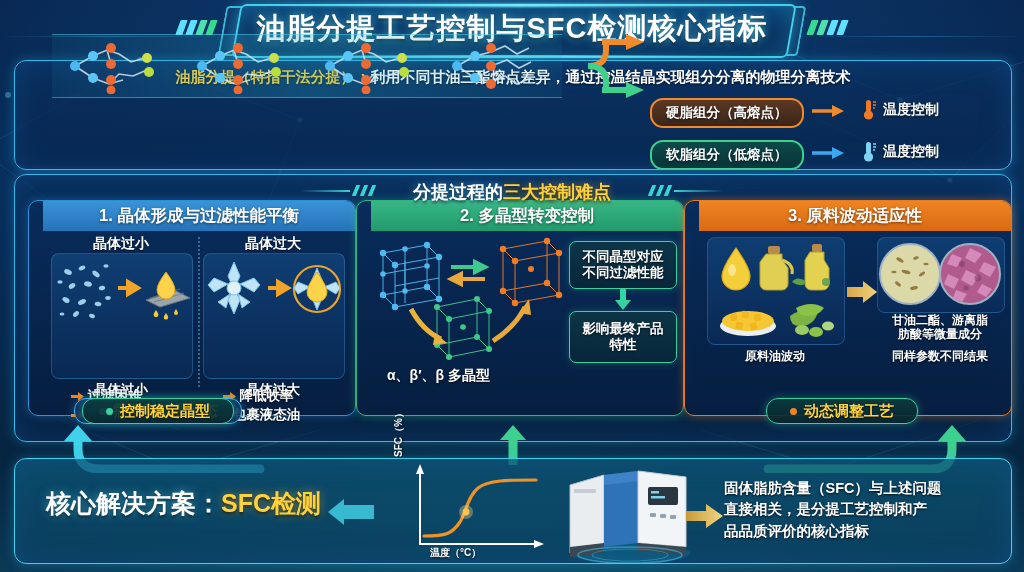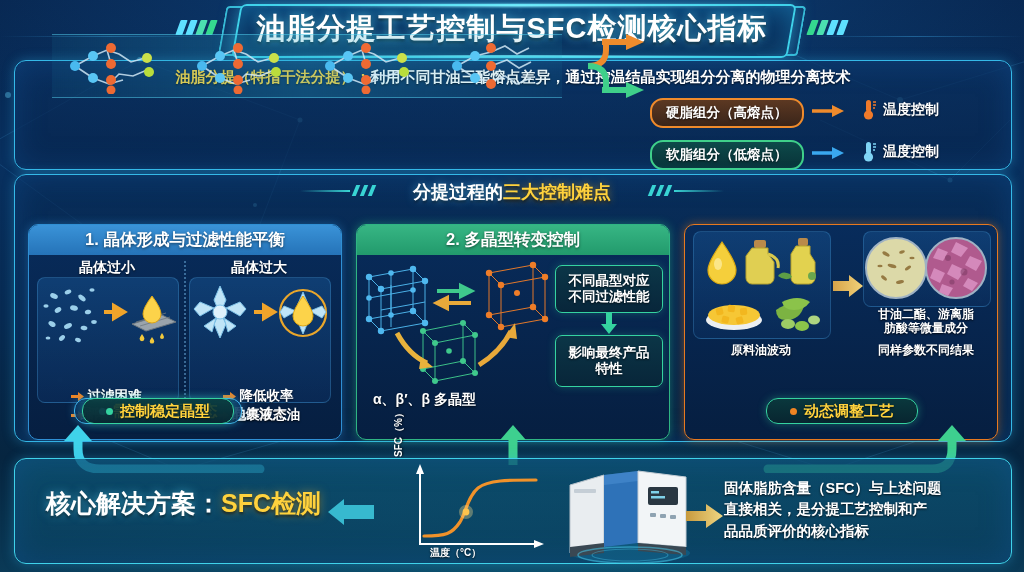--- a/index.html
+++ b/index.html
@@ -101,22 +101,22 @@
   .sectitle .w{color:#fff;text-shadow:0 0 8px rgba(90,200,255,.7),0 2px 3px rgba(0,0,0,.7);}
   .sectitle .y{color:#ffd23d;text-shadow:0 0 8px rgba(255,190,40,.55),0 2px 3px rgba(0,0,0,.7);}
   .sdeco{position:absolute;top:185px;display:flex;align-items:center;gap:4px;}
   .sdeco .bar{width:50px;height:2px;background:linear-gradient(90deg,rgba(60,220,220,0),#39d4d4);}
   .sdeco .sl{display:block;width:4px;height:11px;background:#39d4d4;transform:skewX(-22deg);}
   .sdeco.l{left:300px;}
   .sdeco.r{right:300px;}
   .sdeco.r .bar{background:linear-gradient(270deg,rgba(60,220,220,0),#39d4d4);}
 
   
-  .card{position:absolute;top:224px;width:312px;height:214px;border-radius:10px;overflow:hidden;
-    background:linear-gradient(180deg,rgba(8,44,92,.9),rgba(6,30,64,.92));}
+  .card{position:absolute;top:200px;width:312px;height:214px;border-radius:10px;overflow:hidden;
+    background:linear-gradient(180deg,rgba(8,44,92,.9),rgba(6,30,64,.92));padding-left:14px;}
   #card1{left:28px;border:1.5px solid #2f8fd4;box-shadow:0 0 10px rgba(45,140,210,.45);}
   #card2{left:356px;border:1.5px solid #2fb583;box-shadow:0 0 10px rgba(45,190,135,.45);}
   #card3{left:684px;border:1.5px solid #e8791f;box-shadow:0 0 10px rgba(230,125,30,.45);}
   .chead{height:30px;display:flex;align-items:center;justify-content:center;
     font-size:16.5px;font-weight:bold;color:#fff;text-shadow:0 1px 3px rgba(0,0,0,.55);}
   #card1 .chead{background:linear-gradient(180deg,#3a93d8,#2573b8);}
   #card2 .chead{background:linear-gradient(180deg,#37b684,#229a6c);}
   #card3 .chead{background:linear-gradient(180deg,#ef8423,#d96a12);}
   .cbody{position:relative;height:184px;}
 
@@ -550,20 +550,21 @@
         </span>
       </div>
     </div>
   </div>
   <div class="cpill" id="pill2" style="top:398px;bottom:auto;">
     <span class="cdot" style="background:#35d3a0"></span>
     <span>控制稳定晶型</span>
   </div>
 
   <div class="card" id="card3">
+    <div class="chead">3. 原料波动适应性</div>
     <div class="cbody">
       <div class="imgbox" style="left:8px;top:6px;width:136px;height:106px;">
         <svg width="136" height="106" viewBox="0 0 136 106">
           <path d="M28 10 q-14 20 -14 28 a14 14 0 0 0 28 0 q0 -8 -14 -28 Z" fill="#f5cf3b" stroke="#d9a912" stroke-width="1.2"></path>
           <ellipse cx="24" cy="32" rx="4" ry="6" fill="#fdf0a8" opacity=".7"></ellipse>
           <g>
             <rect x="60" y="8" width="12" height="8" rx="2" fill="#b98a4a"></rect>
             <path d="M58 16 h16 v6 l6 8 v16 a6 6 0 0 1 -6 6 h-16 a6 6 0 0 1 -6 -6 V24 Z" fill="#e0cf52" stroke="#b5a22e" stroke-width="1"></path>
             <path d="M74 22 q12 4 10 14" stroke="#d8c84c" stroke-width="3" fill="none"></path>
           </g>

